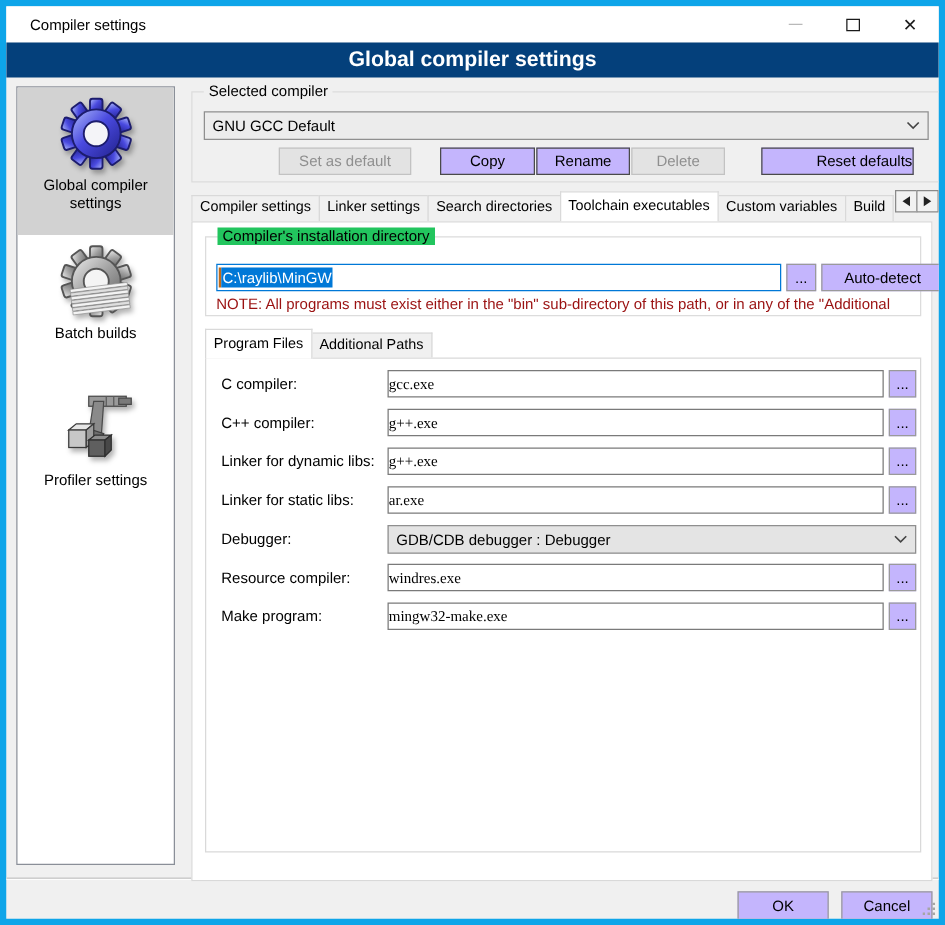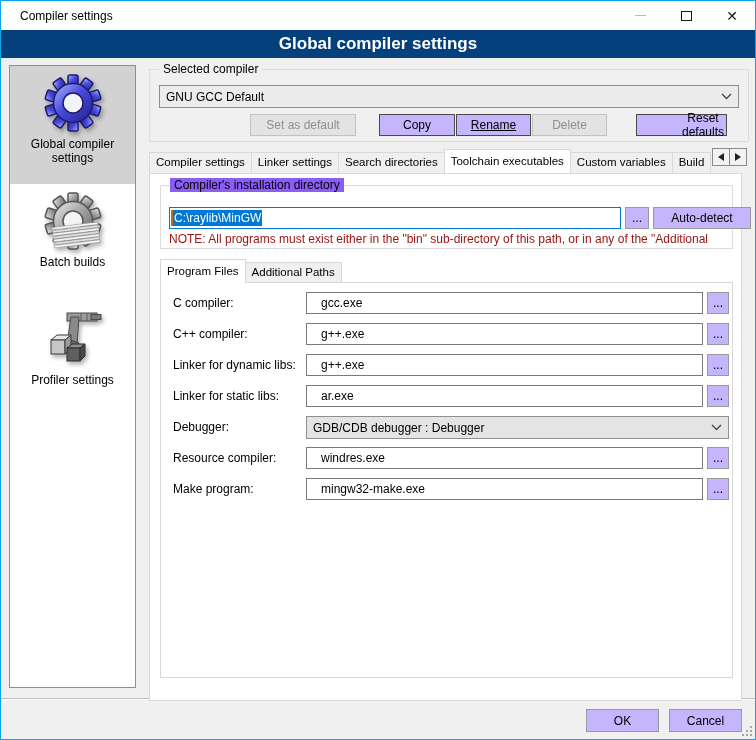--- a/index.html
+++ b/index.html
@@ -1,19 +1,19 @@
 <!DOCTYPE html>
 <html><head>
 <meta charset="utf-8">
 <style>
   html,body{margin:0;padding:0;background:#555;}
   *{box-sizing:border-box;}
   .window{
     position:relative;width:756px;height:740px;background:#f0f0f0;
-    border:1px solid #0ea5e9;font-family:"Liberation Sans",sans-serif;
+    border:5px solid #0ea5e9;font-family:"Liberation Sans",sans-serif;
     font-size:12px;color:#000;overflow:hidden;
   }
   
   .titlebar{position:absolute;top:0;left:0;right:0;height:29px;background:#ffffff;
     display:flex;align-items:center;}
   .titlebar .title{margin-left:19px;font-size:12px;}
   .win-controls{margin-left:auto;display:flex;height:100%;}
   .win-btn{width:46px;height:100%;display:flex;align-items:center;justify-content:center;}
   .min-glyph{width:11px;height:1px;background:#b9b9b9;display:block;}
   .max-glyph{width:11px;height:10px;border:1px solid #1a1a1a;display:block;}
@@ -24,21 +24,21 @@
   
   .sidebar{position:absolute;left:8px;top:64px;width:127px;height:623px;background:#ffffff;
     border:1px solid #8a8f98;overflow:hidden;}
   .side-item{height:118px;text-align:center;padding-top:5px;cursor:default;}
   .side-item.selected{background:#d2d2d2;}
   .side-item svg{display:block;margin:0 auto;filter:drop-shadow(2px 3px 2px rgba(0,0,0,.30));}
   .side-label{display:block;margin-top:2px;line-height:14px;font-size:12px;padding:0 4px;}
   
   .groupbox{position:absolute;border:1px solid #dcdcdc;}
   .grouplabel{position:absolute;top:-8px;left:9px;padding:0 4px;font-size:12px;background:#f0f0f0;}
-  .grouplabel.on-white{background:#8b5cf6;}
+  .grouplabel.on-white{background:#22c55e;}
   
   .combo{display:flex;align-items:center;border:1px solid #8f8f8f;background:#ececec;
     height:23px;padding:0 6px;cursor:default;}
   .combo .combo-text{flex:1;overflow:hidden;white-space:nowrap;}
   .combo .chev{flex:none;margin-left:4px;display:flex;align-items:center;}
   
   .btn{display:inline-flex;align-items:center;justify-content:center;background:#c4b5fd;
     border:1px solid #4a4a4a;font-size:12px;font-family:inherit;padding:0;height:22px;cursor:default;}
   .btn.disabled{border-color:#c2c2c2;color:#8f8f8f;background:#e3e3e3;}
   .btn.soft{border-color:#9a9a9a;}
@@ -52,22 +52,22 @@
     display:flex;align-items:center;justify-content:center;margin-left:-1px;}
   .tri{width:0;height:0;border-style:solid;}
   .tri-left{border-width:4px 6px 4px 0;border-color:transparent #222 transparent transparent;}
   .tri-right{border-width:4px 0 4px 6px;border-color:transparent transparent transparent #222;}
   
   .tabpage{position:absolute;left:148px;top:172px;width:593px;height:528px;background:#ffffff;
     border:1px solid #d9d9d9;z-index:2;}
   .innerpage{position:absolute;left:10px;top:108px;width:573px;height:396px;background:#ffffff;
     border:1px solid #d9d9d9;z-index:2;}
   
-  .txt{height:22px;border:1px solid #7a7a7a;background:#fff;font-family:Liberation Sans, sans-serif;font-size:12px;
-    padding:0 14px;color:#000;}
+  .txt{height:22px;border:1px solid #7a7a7a;background:#fff;font-family:Liberation Serif, serif;font-size:12px;
+    padding:0 0;color:#000;}
   .path-field{position:absolute;display:flex;align-items:center;border:1px solid #0078d7;
     background:#fff;height:22px;padding:0 0 0 1px;overflow:hidden;}
   .caret{width:2px;height:16px;background:#c06a1a;flex:none;}
   .sel-text{background:#0078d7;color:#ffffff;padding:1px 1px;white-space:nowrap;}
   .note{position:absolute;color:#9a1111;font-size:12px;white-space:nowrap;overflow:hidden;}
   
   .frm-label{position:absolute;left:12px;line-height:22px;font-size:12px;}
   .frm-input{position:absolute;left:145px;width:397px;}
   .frm-browse{position:absolute;left:546px;width:22px;}
   .frm-combo{position:absolute;left:145px;width:423px;background:#e4e4e4;}
@@ -179,25 +179,25 @@
         <svg width="11" height="7">
             <polyline points="1,1 5.5,5.5 10,1" fill="none" stroke="#444" stroke-width="1.3"></polyline>
           </svg>
       </span>
     </div>
     <div style="position:absolute;left:0;right:21px;bottom:5px;display:flex;justify-content:flex-end;align-items:center;">
       <button class="btn disabled" style="width:106px;">Set as default</button>
       <span style="width:23px;"></span>
       <button class="btn" style="width:76px;">Copy</button>
       <span style="width:1px;"></span>
-      <button class="btn" style="width:75px;text-decoration:underline;">Rename</button>
+      <button class="btn" style="width:75px;">Rename</button>
       <span style="width:1px;"></span>
       <button class="btn disabled" style="width:75px;">Delete</button>
       <span style="width:29px;"></span>
-      <button class="btn" style="width:91px;padding-left:43px;">Reset defaults</button>
+      <button class="btn" style="width:122px;padding-left:43px;">Reset defaults</button>
     </div>
   </div>
 
   <div class="tabbar" style="left:148px;top:147px;width:564px;">
     <div class="tab">Compiler settings</div>
     <div class="tab">Linker settings</div>
     <div class="tab">Search directories</div>
     <div class="tab selected">Toolchain executables</div>
     <div class="tab">Custom variables</div>
     <div class="tab">Build</div>

